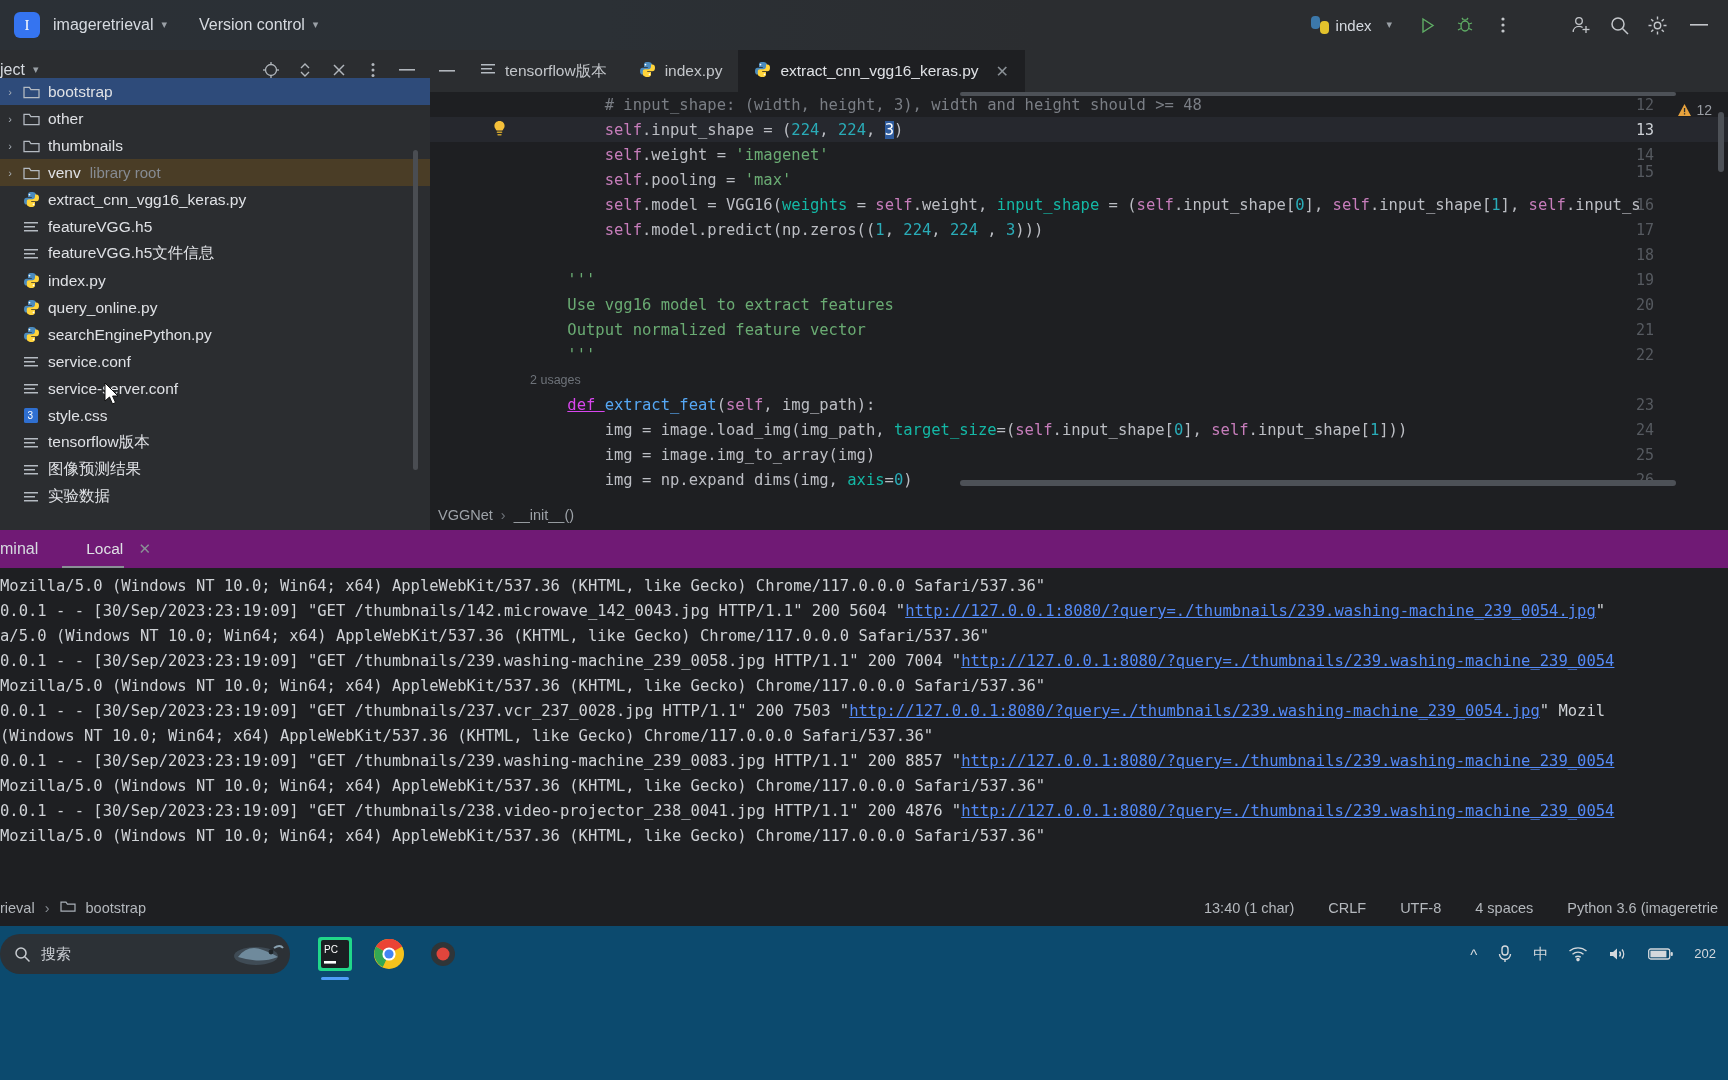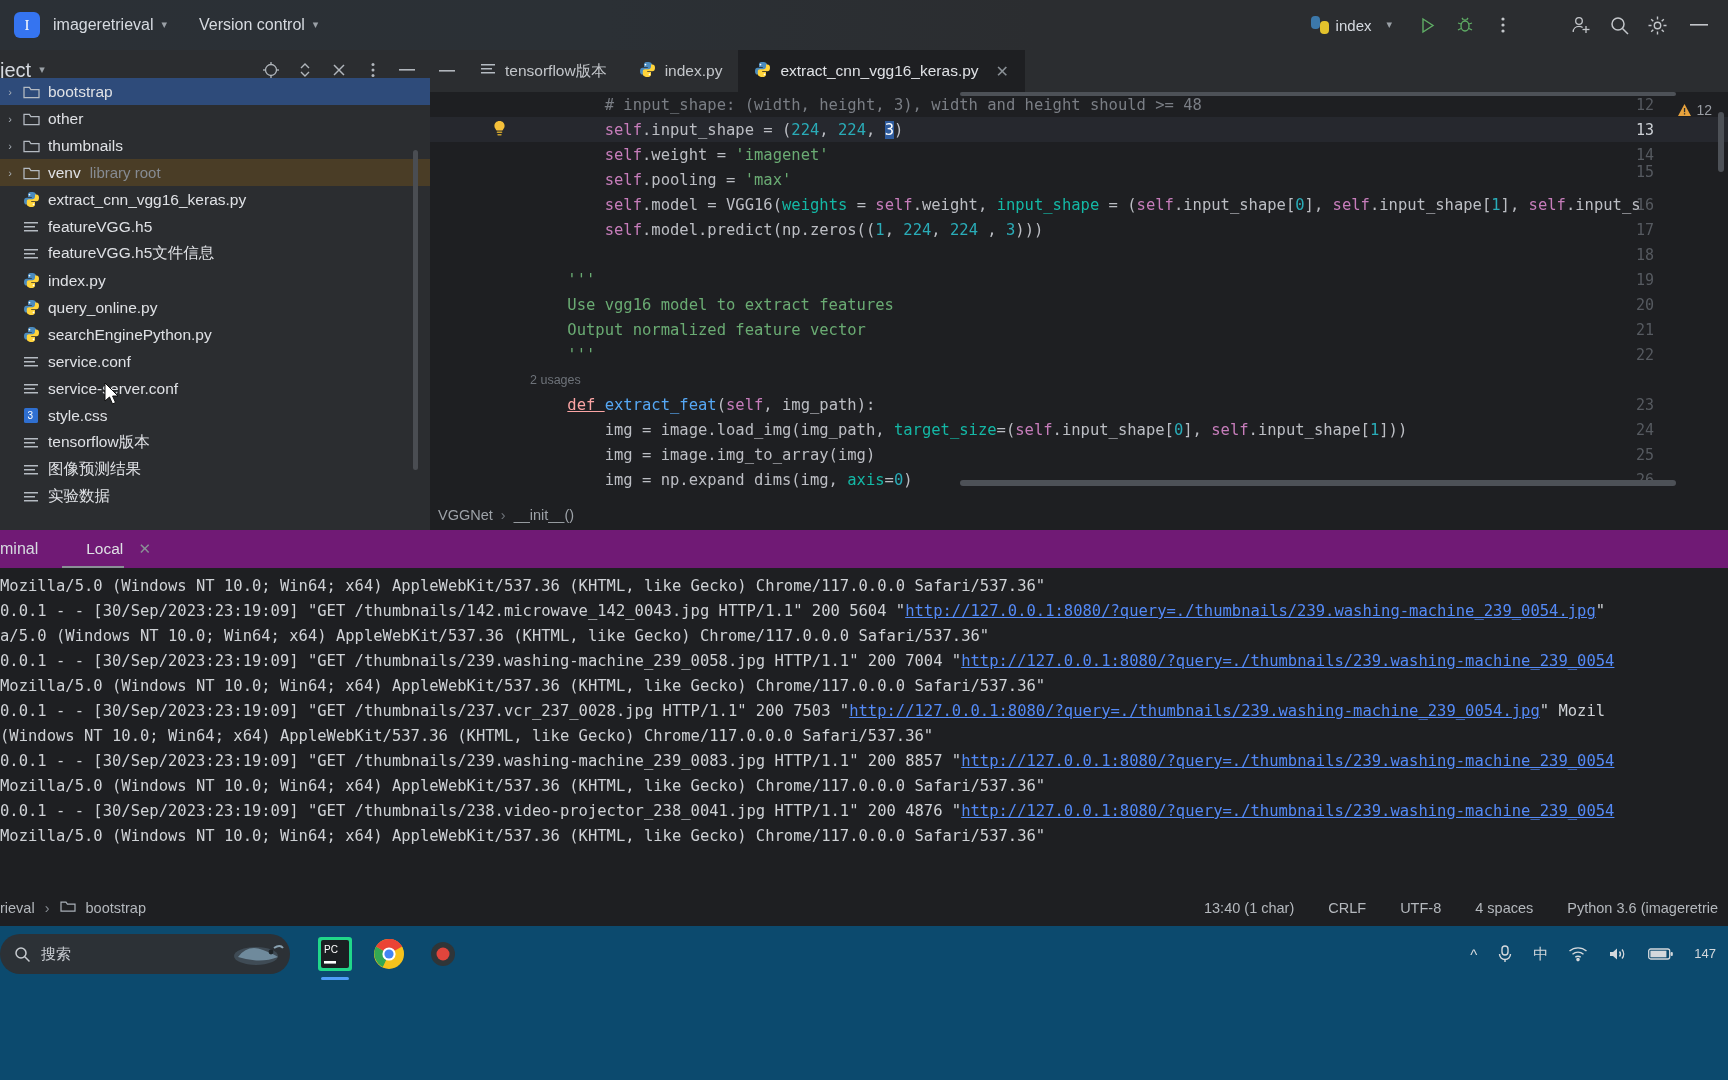--- a/index.html
+++ b/index.html
@@ -40,21 +40,21 @@
   .main{position:absolute;left:0;top:50px;width:1728px;height:480px;}
 
   
   .sidebar{
     position:absolute;left:0;top:0;width:430px;height:480px;background:#2b2d30;
     overflow:hidden;
   }
   .side-head{
     height:40px;display:flex;align-items:center;padding-left:0px;
   }
-  .side-title{font-size:20px;color:#d6dae0;margin-left:0px;}
+  .side-title{font-size:16px;color:#d6dae0;margin-left:0px;}
   .side-head-icons{margin-left:auto;display:flex;align-items:center;padding-right:8px;gap:4px;}
   .shi{width:30px;height:30px;display:flex;align-items:center;justify-content:center;}
   .tree{position:relative;}
   .trow{
     height:27px;display:flex;align-items:center;font-size:15.5px;color:#dfe1e5;
     padding-left:0px;white-space:nowrap;
   }
   .trow.sel{background:#2e4b7a;}
   .trow.venv{background:#4a3d26;}
   .arrow{width:20px;text-align:center;color:#a9b0b8;font-size:11px;flex:0 0 20px;}
@@ -79,21 +79,21 @@
     text-align:right;width:40px;
   }
   .ln.cur{color:#cdd1d6;}
   .code-line{
     position:absolute;left:100px;font-family:"DejaVu Sans Mono",monospace;font-size:15.5px;
     white-space:pre;color:#bcbec4;line-height:25px;
   }
   .hl-row{position:absolute;left:0;width:1298px;height:25px;background:#26282e;}
   .bulb{position:absolute;left:62px;font-size:15px;}
   .usages{position:absolute;left:100px;font-size:12.5px;color:#6e737a;font-family:"Liberation Sans",sans-serif;}
-  .kw{color:#fca5a5;text-decoration:underline;} .sf{color:#c77dbb;} .num{color:#2aacb8;} .str{color:#6aab73;}
+  .kw{color:#d946ef;text-decoration:underline;} .sf{color:#c77dbb;} .num{color:#2aacb8;} .str{color:#6aab73;}
   .cmt{color:#7a7e85;} .fn{color:#56a8f5;} .namedarg{color:#14b8a6;}
   .plain{color:#bcbec4;} .doc{color:#6aab73;}
   .caret-sel{background:#2f5c9e;color:#fff;}
   .warnbadge{position:absolute;right:16px;top:10px;display:flex;align-items:center;gap:4px;font-size:14px;color:#9a9ea5;}
   .h-scroll{position:absolute;left:530px;bottom:2px;width:716px;height:6px;background:#4d5157;border-radius:3px;}
   .v-scroll{position:absolute;right:4px;top:20px;width:6px;height:60px;background:#4d5157;border-radius:3px;}
   .top-scroll{position:absolute;left:530px;top:0px;width:716px;height:4px;background:#4d5157;border-radius:3px;}
   .breadcrumb{
     position:absolute;left:0;bottom:0;width:1298px;height:30px;display:flex;align-items:center;
     font-size:14.5px;color:#9da2a8;padding-left:8px;gap:8px;background:#1e1f22;
@@ -630,18 +630,18 @@
         <svg width="20" height="16" viewBox="0 0 20 16" stroke="#d4d8dc" stroke-width="1.4" fill="none">
           <path d="M2 6 H5 L9 2.5 V13.5 L5 10 H2 Z" fill="#d4d8dc" stroke="none"></path>
             <path d="M11.5 5.5 a4 4 0 0 1 0 5"></path>
             <path d="M14 3.5 a7 7 0 0 1 0 9"></path>
         </svg>
         <svg width="26" height="14" viewBox="0 0 26 14">
           <rect x="0.7" y="2" width="21" height="10" rx="2" fill="none" stroke="#d4d8dc" stroke-width="1.3"></rect>
           <rect x="2.4" y="3.7" width="16" height="6.6" fill="#d4d8dc"></rect>
           <rect x="22.6" y="5" width="2.2" height="4" rx="1" fill="#d4d8dc"></rect>
         </svg>
-        <span class="clock">147</span>
+        <span class="clock">202</span>
       </div>
     </div>
   </div>
 
 </div>
 
 </body></html>

